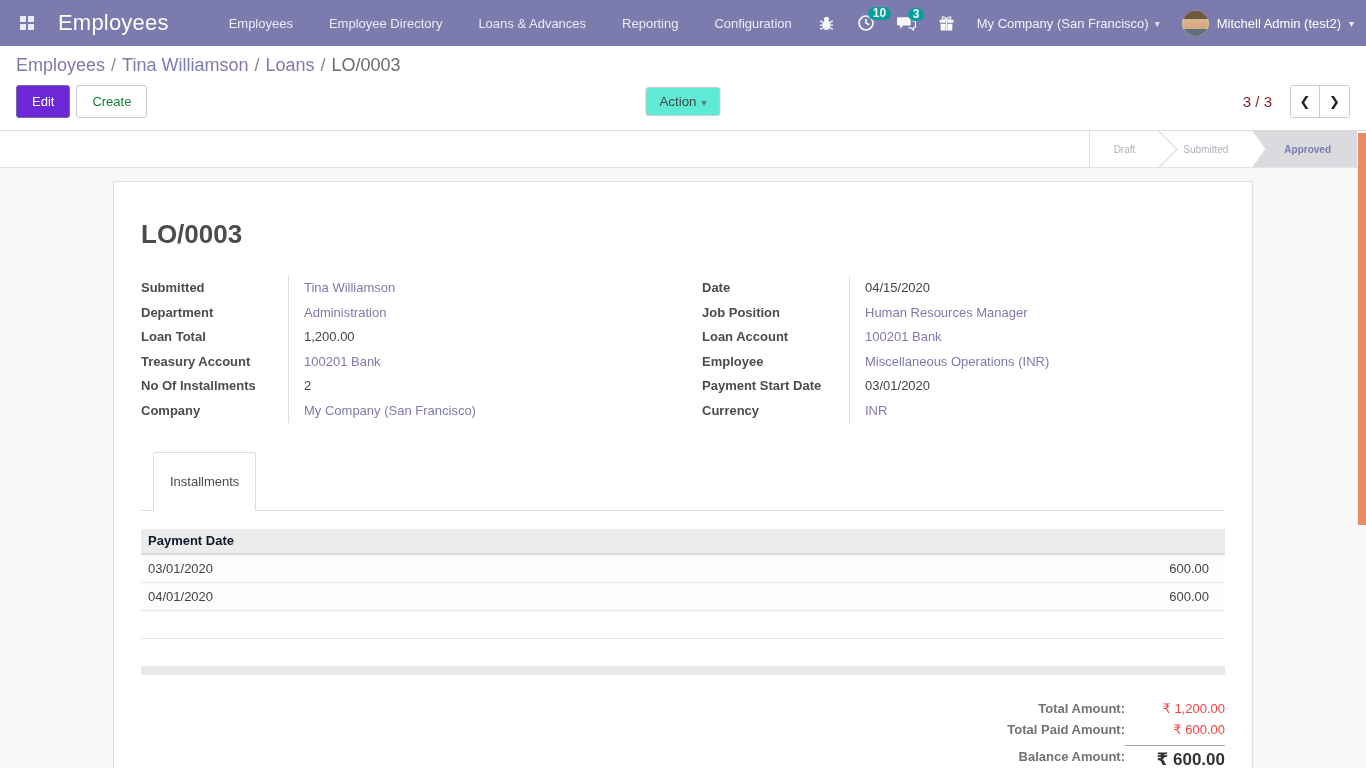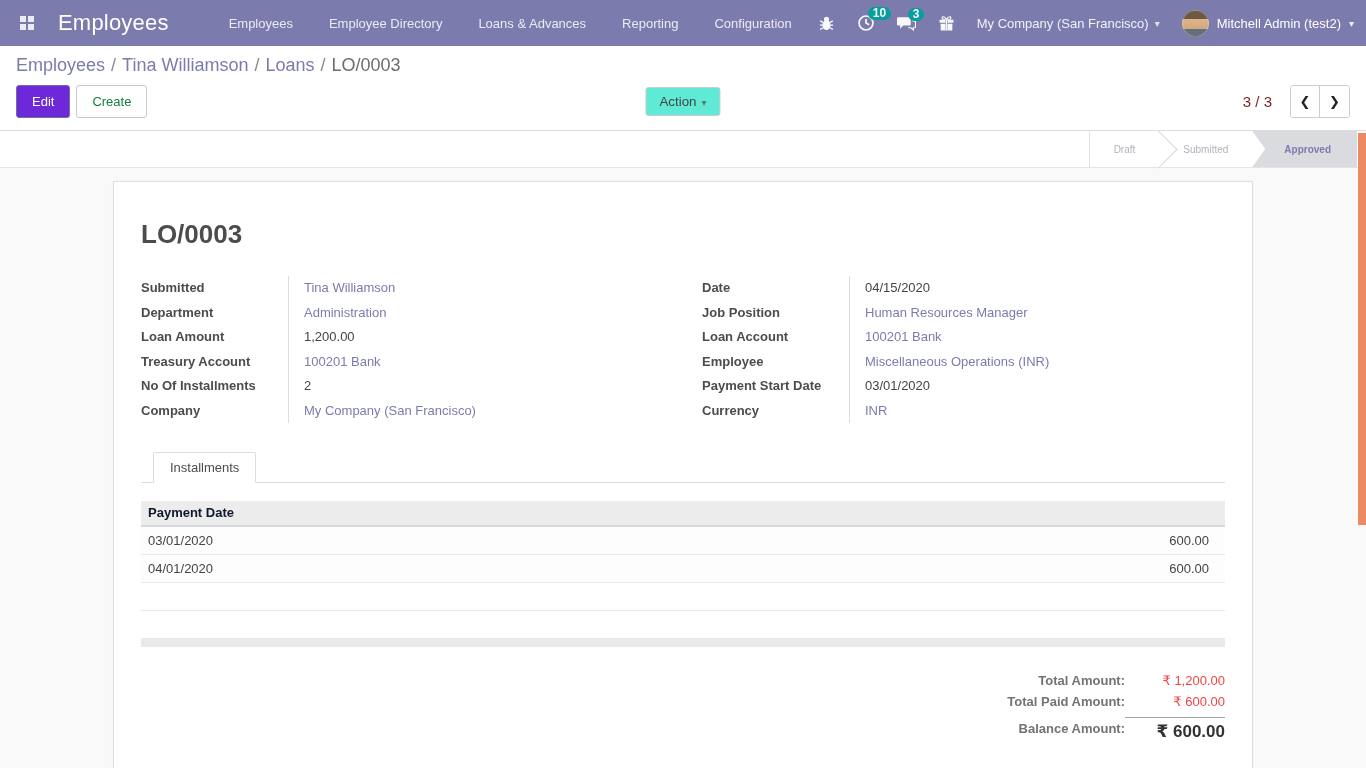--- a/index.html
+++ b/index.html
@@ -98,21 +98,21 @@
     width: 148px; flex: 0 0 148px; font-weight: bold; color: #4c4c4c;
     padding: 3px 8px 3px 0; border-right: 1px solid #ddd; line-height: 18.5px;
   }
   .f-value { padding: 3px 0 3px 15px; line-height: 18.5px; color: #444; }
   .f-value.link { color: #7c7bad; cursor: pointer; }
 
   
   .notebook { margin-top: 28px; }
   .tab-strip { border-bottom: 1px solid #ddd; padding-left: 12px; }
   .tab {
-    display: inline-block; padding: 7px 16px; background: #fff; color: #4c4c4c;
+    display: inline-block; padding: 21px 16px; background: #fff; color: #4c4c4c;
     border: 1px solid #ddd; border-bottom: 1px solid #fff; position: relative; top: 1px;
     border-radius: 2px 2px 0 0; cursor: pointer;
   }
 
   
   .list-table { margin-top: 18px; }
   .lt-header { display: flex; background: #ececec; border-bottom: 2px solid #d5d8dd; height: 26px; }
   .lt-header .h-cell { font-weight: bold; color: #0f172a; line-height: 24px; }
   .h-cell.c-date { flex: 0 0 54%; padding-left: 7px; }
   .h-cell.c-amount { flex: 1; text-align: right; padding-right: 16px; border-left: 1px solid #dadada; }
@@ -240,21 +240,21 @@
       <div class="field-col">
         <div class="field-row">
             <span class="f-label">Submitted</span>
             <span class="f-value link">Tina Williamson</span>
           </div>
         <div class="field-row">
             <span class="f-label">Department</span>
             <span class="f-value link">Administration</span>
           </div>
         <div class="field-row">
-            <span class="f-label">Loan Amount</span>
+            <span class="f-label">Loan Total</span>
             <span class="f-value">1,200.00</span>
           </div>
         <div class="field-row">
             <span class="f-label">Treasury Account</span>
             <span class="f-value link">100201 Bank</span>
           </div>
         <div class="field-row">
             <span class="f-label">No Of Installments</span>
             <span class="f-value">2</span>
           </div>

